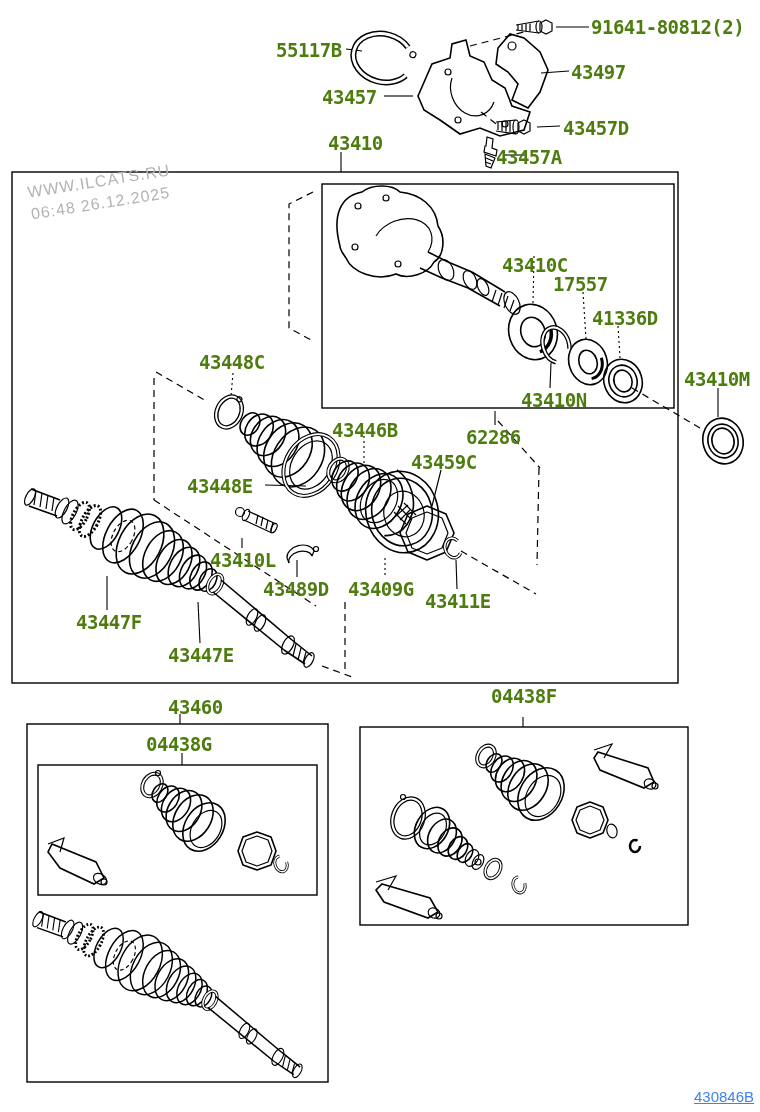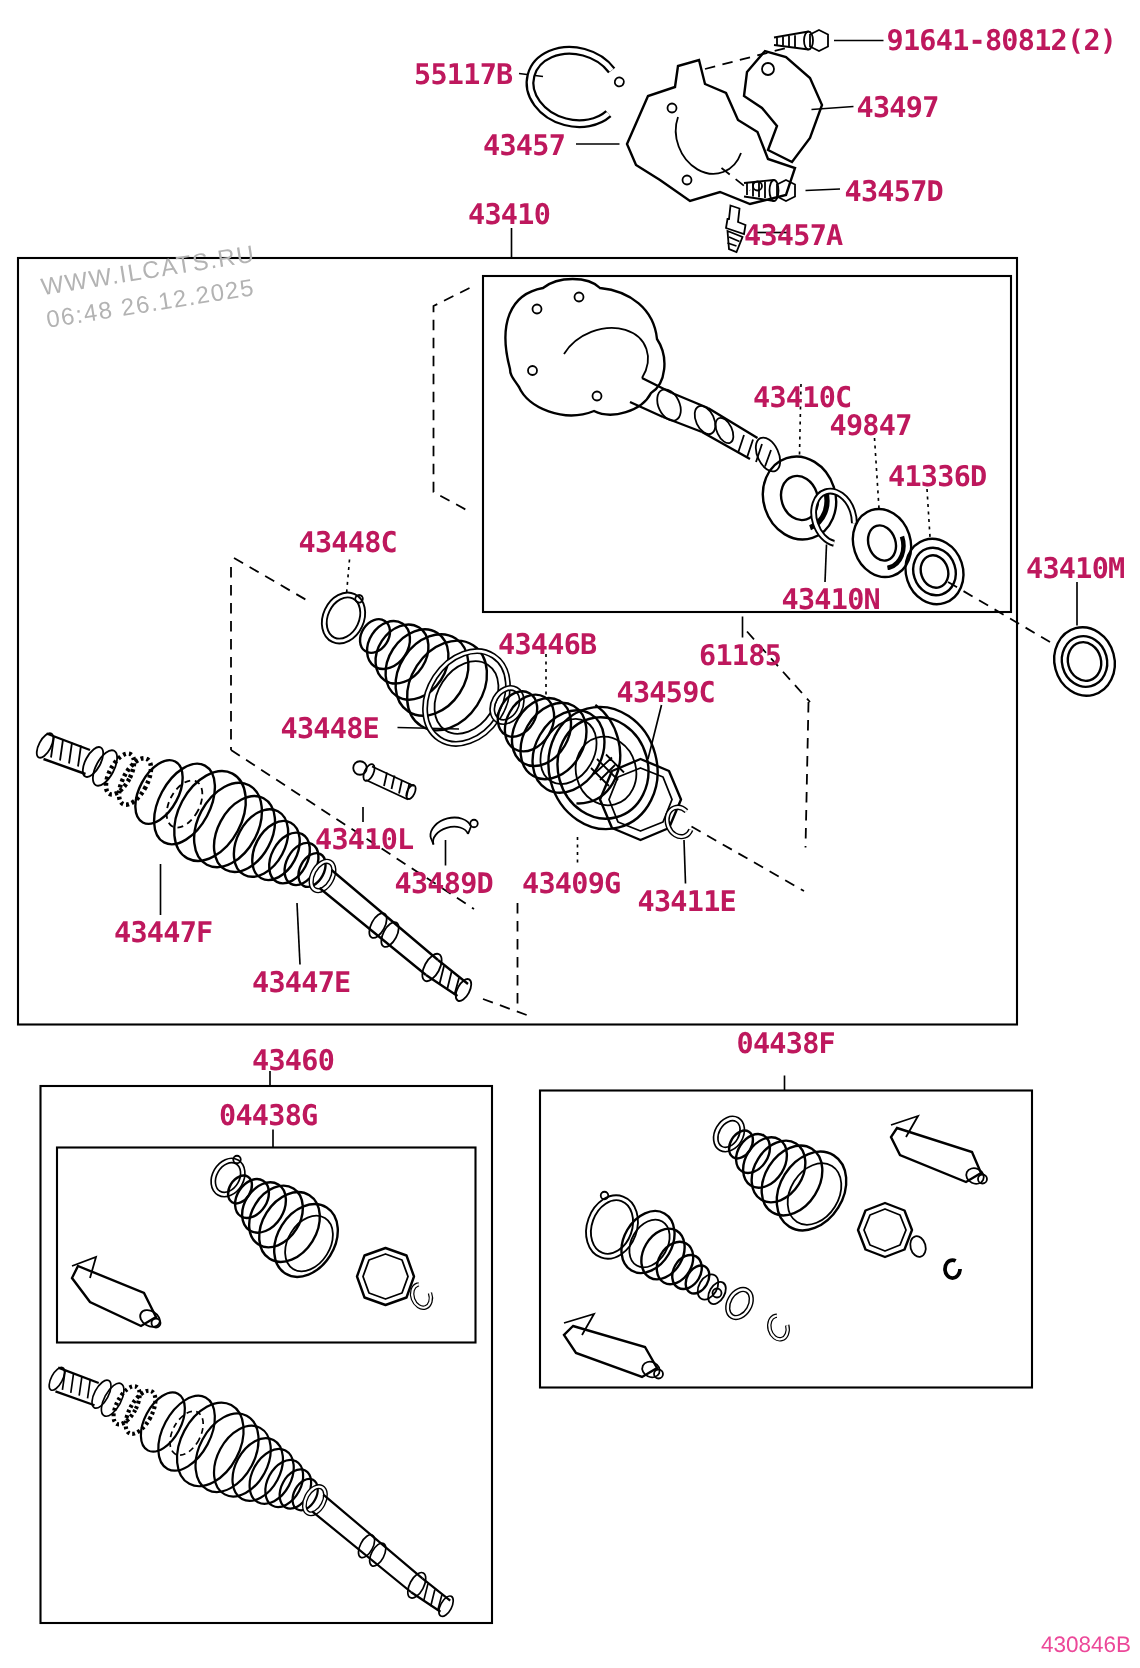--- a/index.html
+++ b/index.html
@@ -3,31 +3,32 @@
 <meta charset="utf-8">
 <style>
   html,body { margin:0; padding:0; background:#ffffff; }
   .stage {
     position:relative; width:760px; height:1112px;
     background:#ffffff; overflow:hidden;
     font-family:"Liberation Sans", sans-serif;
   }
   .stage svg { position:absolute; left:0; top:0; }
   .callout {
-    position:absolute; white-space:nowrap; line-height:1; color:#be185d;
+    position:absolute; white-space:nowrap; line-height:1; color:#4d7c0f;
     font:bold 19px "DejaVu Sans Mono", monospace; letter-spacing:-0.5px;text-align:right;
   }
   .watermark {
     position:absolute; left:26px; top:182px; color:#b3b3b3;
     font:16px "Liberation Sans", sans-serif; letter-spacing:1px;
     line-height:1.4; transform:rotate(-9deg); transform-origin:left top;
   }
   .drawing-code {
-    position:absolute; left:694px; top:1088px; color:#ec4899;
+    position:absolute; left:694px; top:1088px; color:#3b82f6;
     font:15px "Liberation Sans", sans-serif;
+    text-decoration:underline;
   }
   .ln   { stroke:#000; stroke-width:1.1; fill:none; }
   .lnd  { stroke:#000; stroke-width:1.1; fill:none; stroke-dasharray:2 3; }
   .dash { stroke:#000; stroke-width:1.2; fill:none; stroke-dasharray:7 5; }
   .box  { stroke:#000; stroke-width:1.4; fill:none; }
   .o    { stroke:#000; stroke-width:1.6; fill:none; }
   .o2   { stroke:#000; stroke-width:1.2; fill:none; }
   .bandB{ stroke:#000; fill:none; }
   .bandW{ stroke:#fff; fill:none; }
 </style>
@@ -353,26 +354,26 @@
     <div>WWW.ILCATS.RU</div>
     <div>06:48 26.12.2025</div>
   </div>
 
   <div class="callout" style="left:591px;top:16px">91641-80812(2)</div>
   <div class="callout" style="left:276px;top:39px">55117B</div>
   <div class="callout" style="left:571px;top:61px">43497</div>
   <div class="callout" style="left:322px;top:86px">43457</div>
   <div class="callout" style="left:563px;top:117px">43457D</div>
   <div class="callout" style="left:496px;top:146px">43457A</div>
-  <div class="callout" style="left:312px;top:132px">43410</div>
+  <div class="callout" style="left:328px;top:132px">43410</div>
   <div class="callout" style="left:502px;top:254px">43410C</div>
-  <div class="callout" style="left:553px;top:273px">49847</div>
+  <div class="callout" style="left:553px;top:273px">17557</div>
   <div class="callout" style="left:592px;top:307px">41336D</div>
   <div class="callout" style="left:521px;top:389px">43410N</div>
-  <div class="callout" style="left:466px;top:426px">61185</div>
+  <div class="callout" style="left:466px;top:426px">62286</div>
   <div class="callout" style="left:684px;top:368px">43410M</div>
   <div class="callout" style="left:199px;top:351px">43448C</div>
   <div class="callout" style="left:332px;top:419px">43446B</div>
   <div class="callout" style="left:411px;top:451px">43459C</div>
   <div class="callout" style="left:187px;top:475px">43448E</div>
   <div class="callout" style="left:210px;top:549px">43410L</div>
   <div class="callout" style="left:263px;top:578px">43489D</div>
   <div class="callout" style="left:348px;top:578px">43409G</div>
   <div class="callout" style="left:425px;top:590px">43411E</div>
   <div class="callout" style="left:76px;top:611px">43447F</div>

